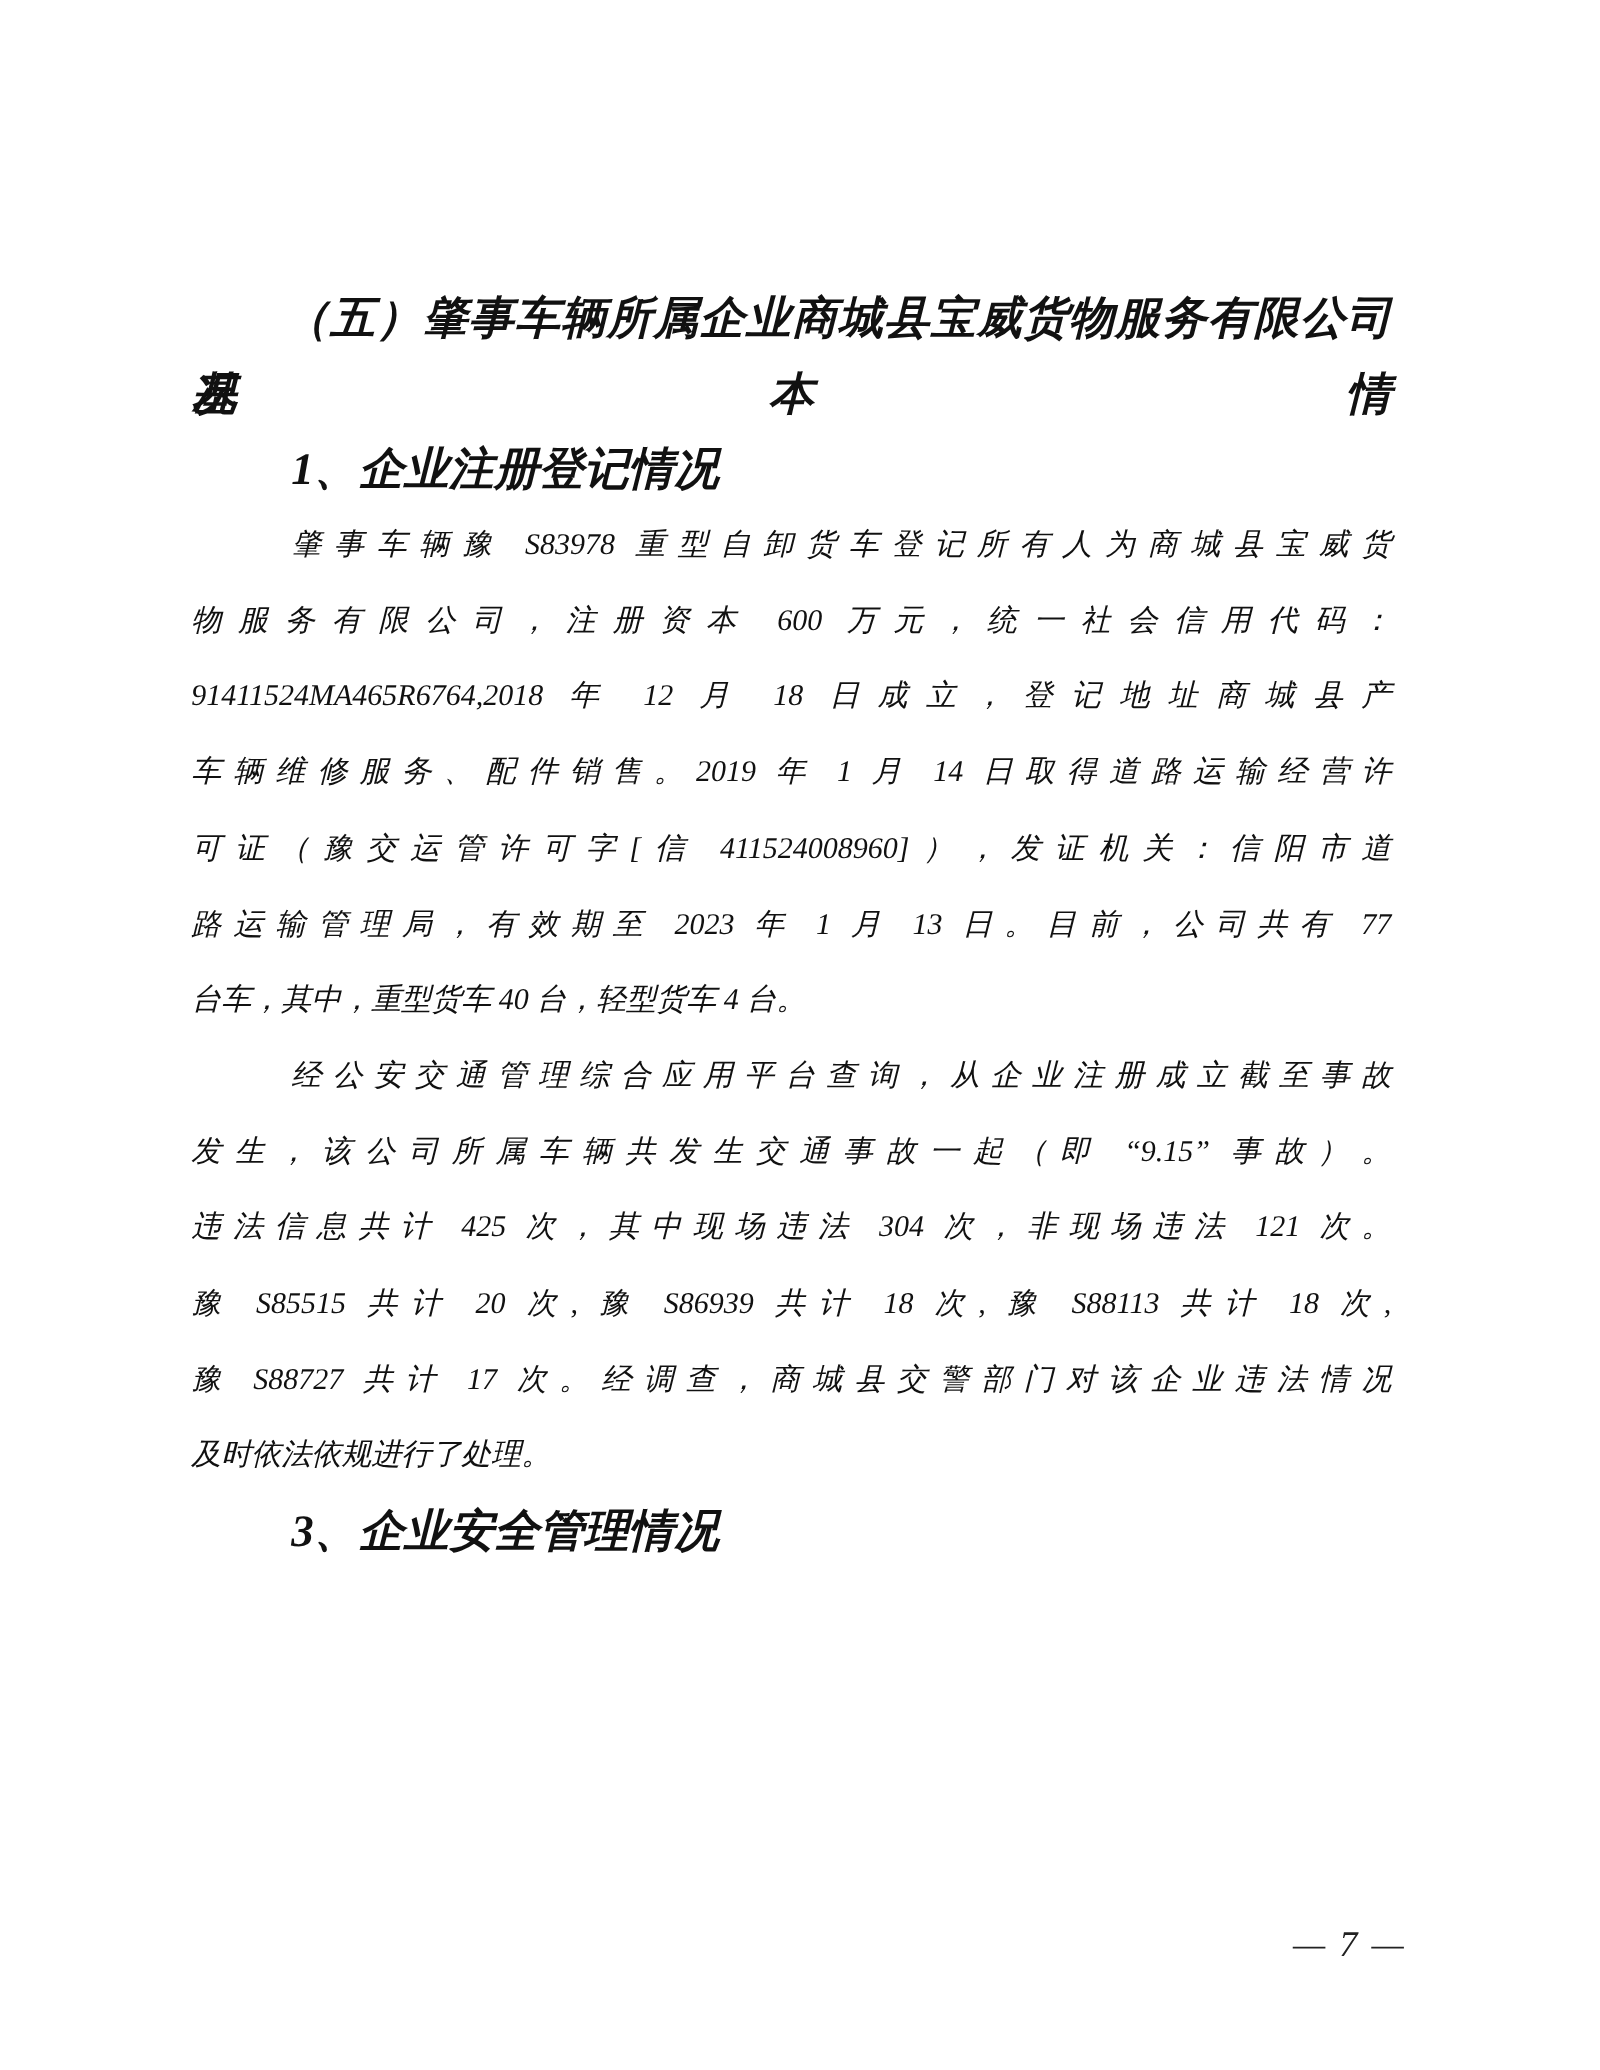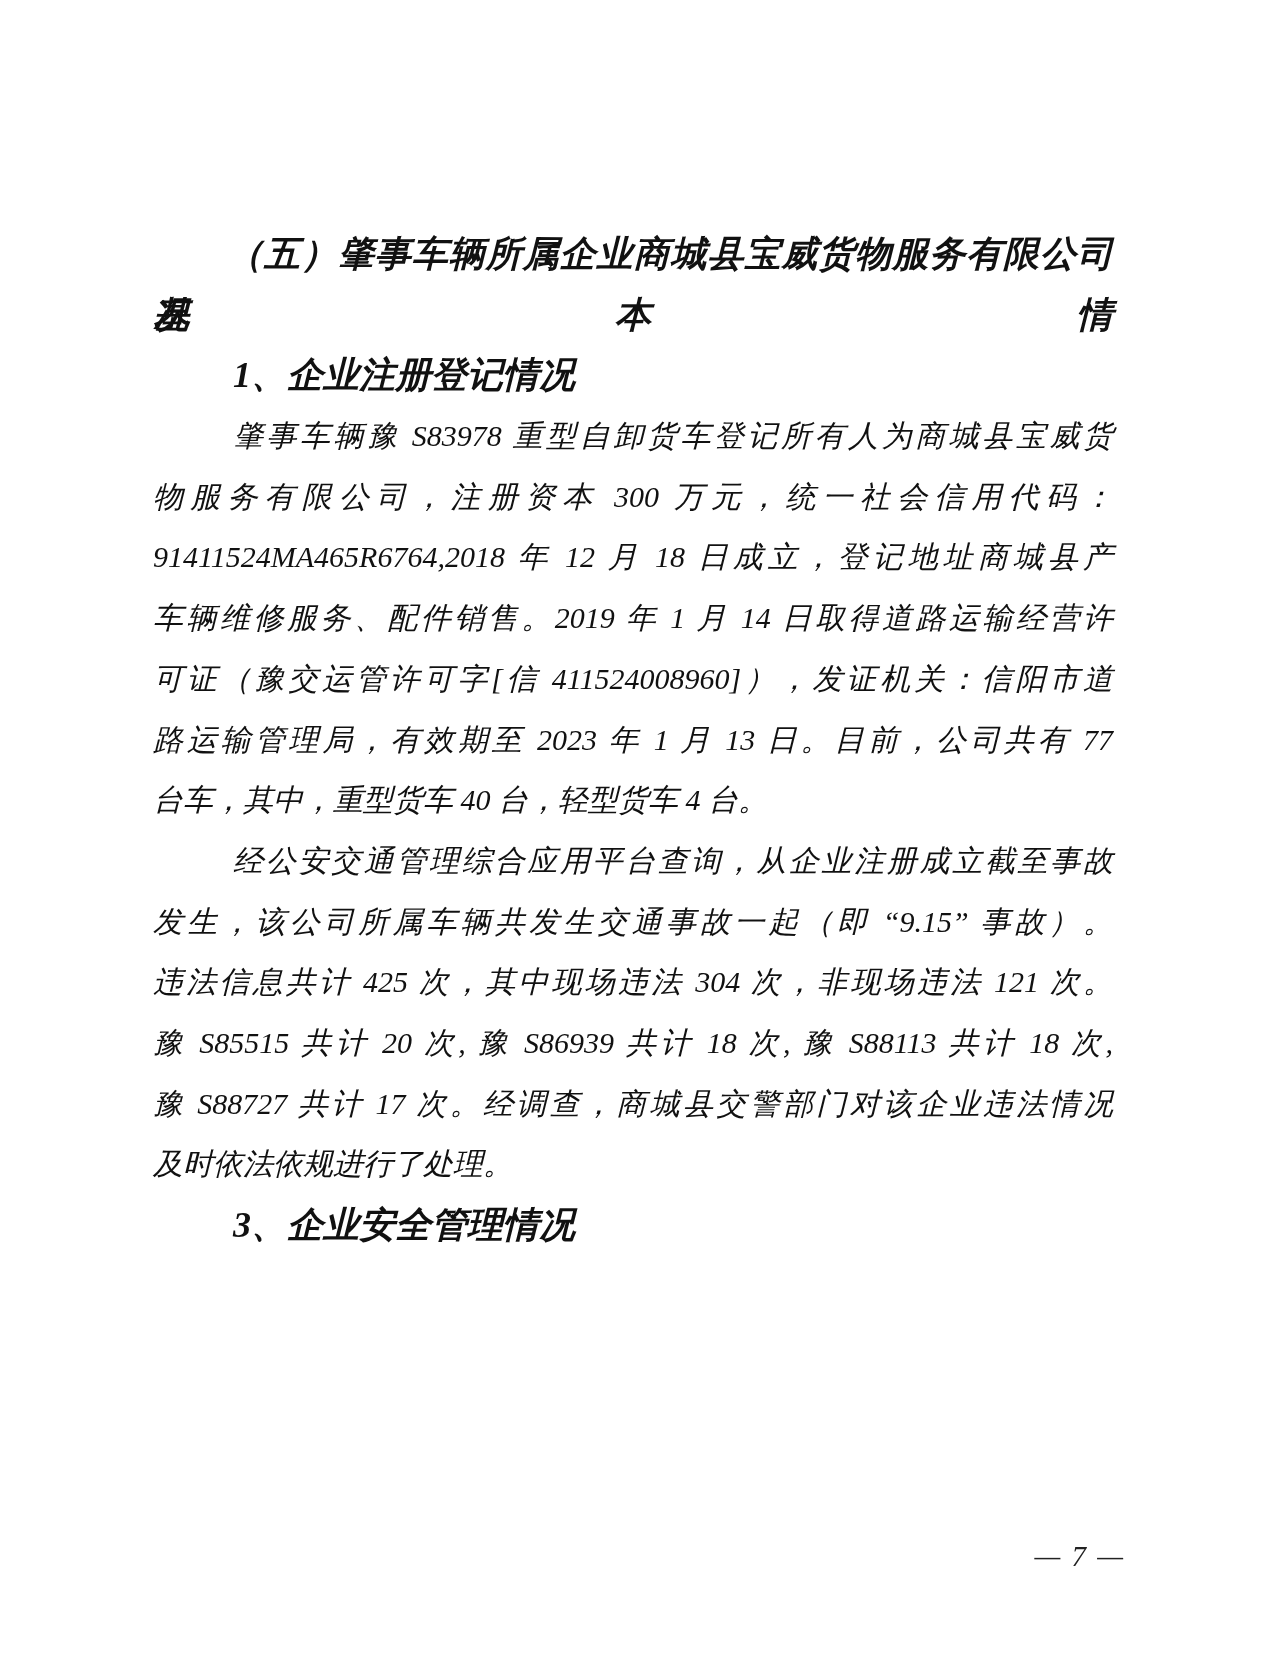--- a/index.html
+++ b/index.html
@@ -23,21 +23,21 @@
   }
   .content {
     position: absolute;
     left: 153px;
     top: 224px;
     width: 960px;
   }
   .line {
     height: 60.7px;
     line-height: 60.7px;
-    font-size: 30px;
+    font-size: 24px;
     white-space: normal;
     overflow: visible;
   }
   
   .j {
     text-align: justify;
     text-align-last: justify;
   }
   
   .indent {
@@ -66,21 +66,21 @@
 </style>
 </head>
 <body>
 
 <div class="page">
   <div class="content">
     <div class="line h1 j indent">（五）肇事车辆所属企业商城县宝威货物服务有限公司基本情</div>
     <div class="line h1">况</div>
     <div class="line h2 indent">1、企业注册登记情况</div>
     <div class="line j indent">肇事车辆豫 S83978 重型自卸货车登记所有人为商城县宝威货</div>
-    <div class="line j">物服务有限公司，注册资本 300 万元，统一社会信用代码：</div>
+    <div class="line j">物服务有限公司，注册资本 600 万元，统一社会信用代码：</div>
     <div class="line j">91411524MA465R6764,2018 年 12 月 18 日成立，登记地址商城县产</div>
     <div class="line j">车辆维修服务、配件销售。2019 年 1 月 14 日取得道路运输经营许</div>
     <div class="line j">可证（豫交运管许可字[信 411524008960]），发证机关：信阳市道</div>
     <div class="line j">路运输管理局，有效期至 2023 年 1 月 13 日。目前，公司共有 77</div>
     <div class="line">台车，其中，重型货车 40 台，轻型货车 4 台。</div>
     <div class="line j indent">经公安交通管理综合应用平台查询，从企业注册成立截至事故</div>
     <div class="line j">发生，该公司所属车辆共发生交通事故一起（即 “9.15” 事故）。</div>
     <div class="line j">违法信息共计 425 次，其中现场违法 304 次，非现场违法 121 次。</div>
     <div class="line j">豫 S85515 共计 20 次, 豫 S86939 共计 18 次, 豫 S88113 共计 18 次,</div>
     <div class="line j">豫 S88727 共计 17 次。经调查，商城县交警部门对该企业违法情况</div>

